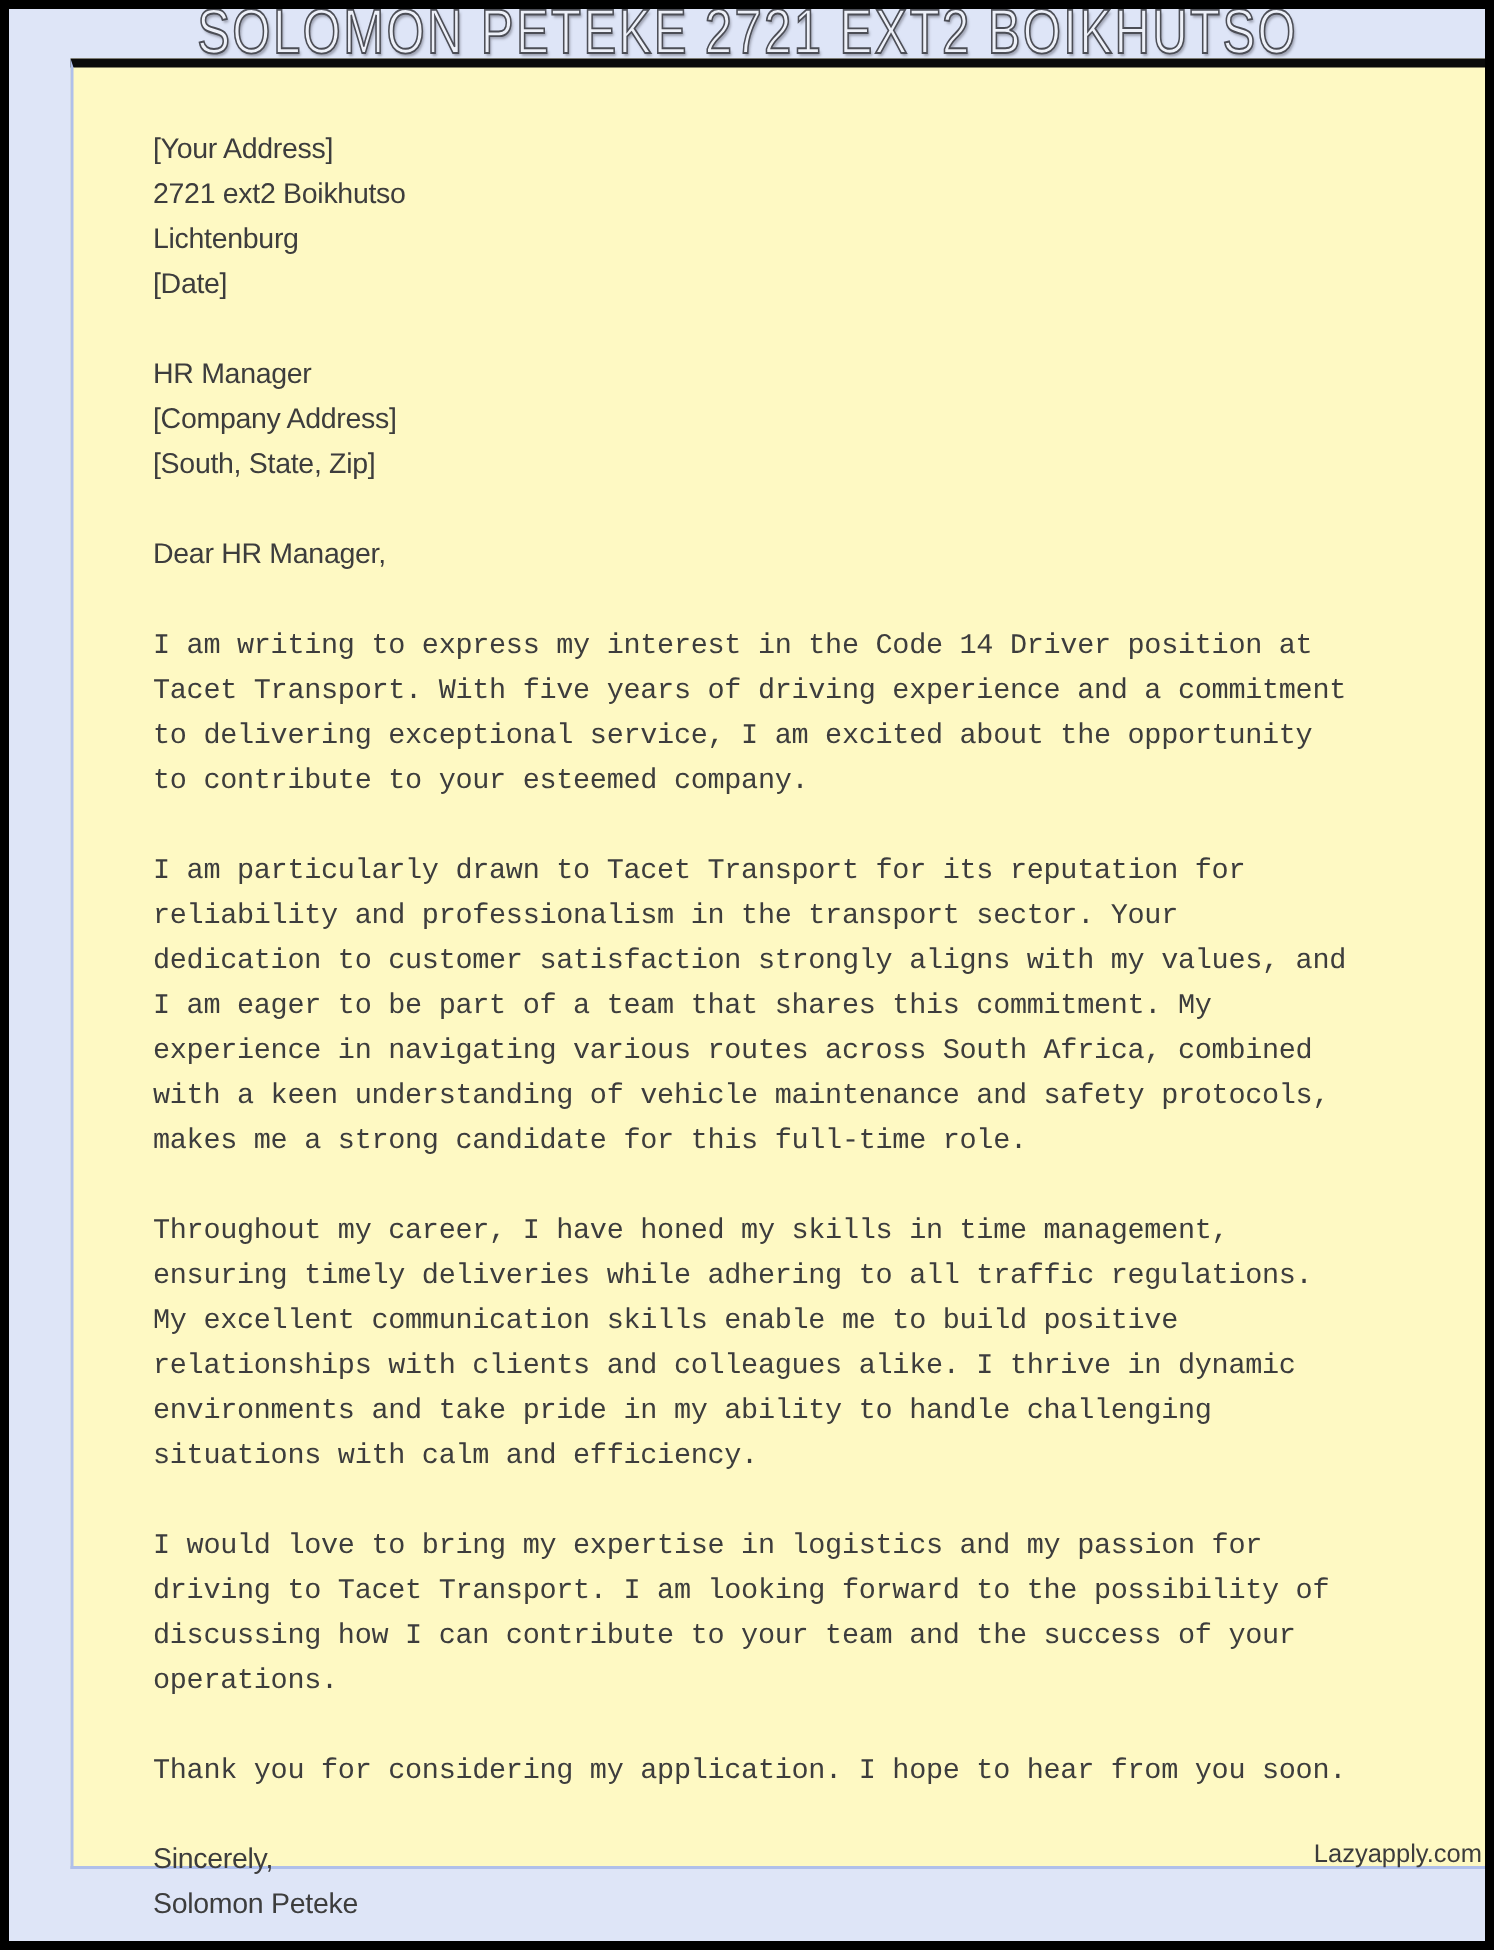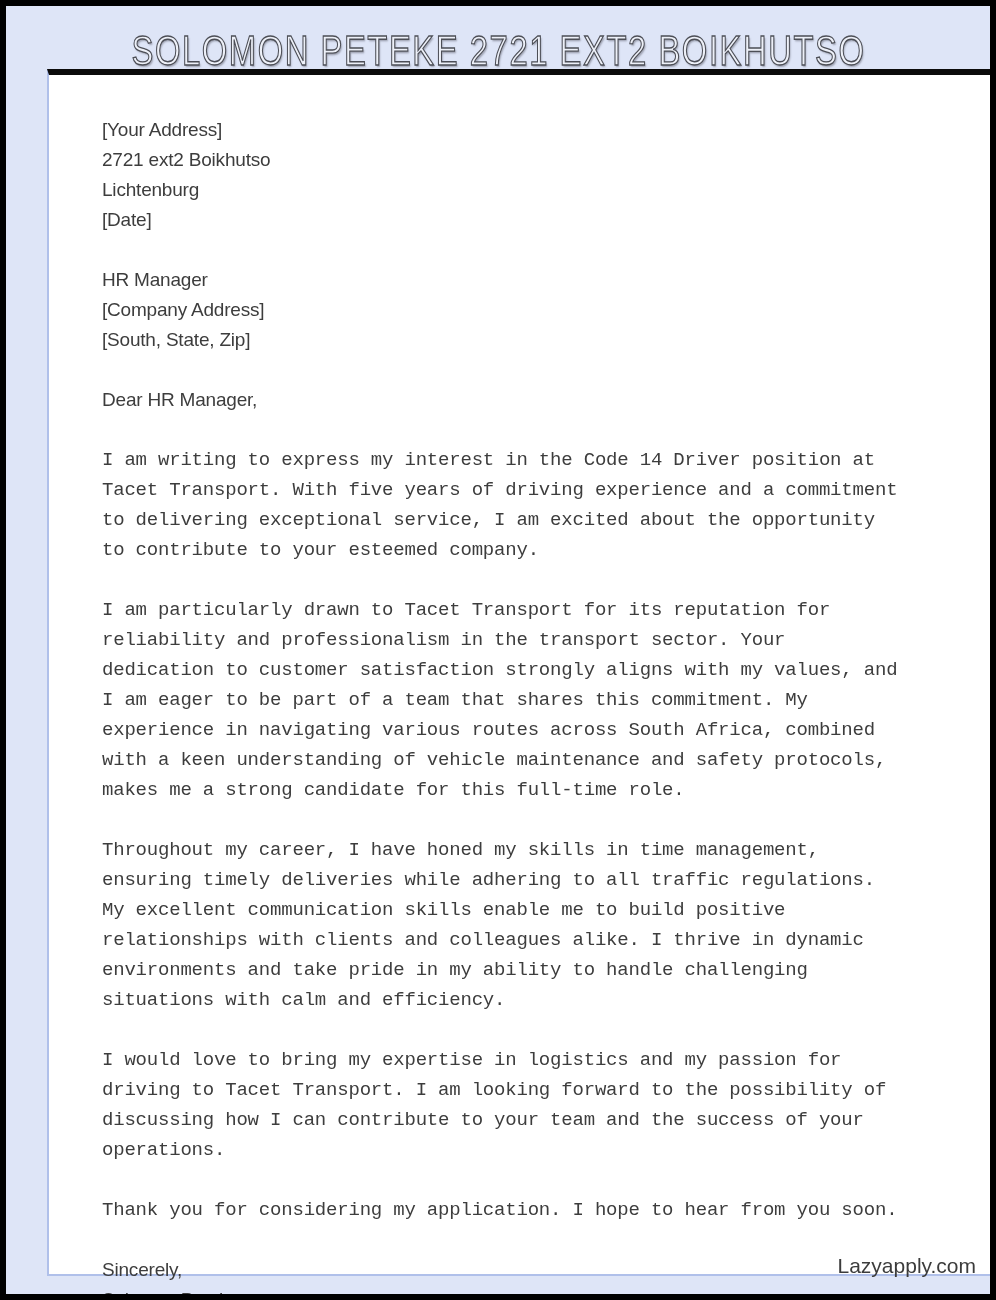--- a/index.html
+++ b/index.html
@@ -11,21 +11,21 @@
   .frame {
     width: 996px;
     height: 1300px;
     border: 6px solid #000;
     background: #dee5f7;
     position: relative;
     overflow: hidden;
   }
   
   .header {
-    height: 63px;
+    height: 33px;
     display: flex;
     align-items: flex-end;
     justify-content: center;
     overflow: visible;
   }
   .page-title {
     display: inline-block;
     font-size: 42px;
     line-height: 44px;
     font-weight: 400;
@@ -36,21 +36,21 @@
     text-shadow: 1.5px 2px 2px rgba(60,60,72,0.40);
     transform: scaleX(0.78);
     transform-origin: center bottom;
     margin-bottom: -4px;
   }
   
   .sheet {
     margin-left: 41px;
     width: 945px;
     height: 1207px;
-    background: #ffffff;
+    background: #fef9c3;
     border-top: 6px solid #0b0b0b;
     border-left: 2px solid #b0c0ea;
     border-right: 2px solid #b0c0ea;
     border-bottom: 2px solid #b0c0ea;
     padding: 40px 45px 0 53px;
     position: relative;
     color: #3d3d3d;
     font-size: 19px;
     line-height: 30px;
     letter-spacing: -0.2px;
@@ -60,23 +60,23 @@
   .para { max-width: 800px; font-family: Liberation Mono, monospace; }
   .date-link {
     margin-top: 12px;
     font-size: 21px;
     color: #1b86f0;
     cursor: pointer;
     display: inline-block;
   }
   .watermark {
     position: absolute;
-    right: 14px;
+    right: 2px;
     bottom: -3px;
-    font-size: 21px;
+    font-size: 17px;
     line-height: 22px;
     color: #3c3c3c;
     letter-spacing: 0;
     background: transparent;
   }
 </style>
 </head>
 <body>
 
 <div class="frame">

